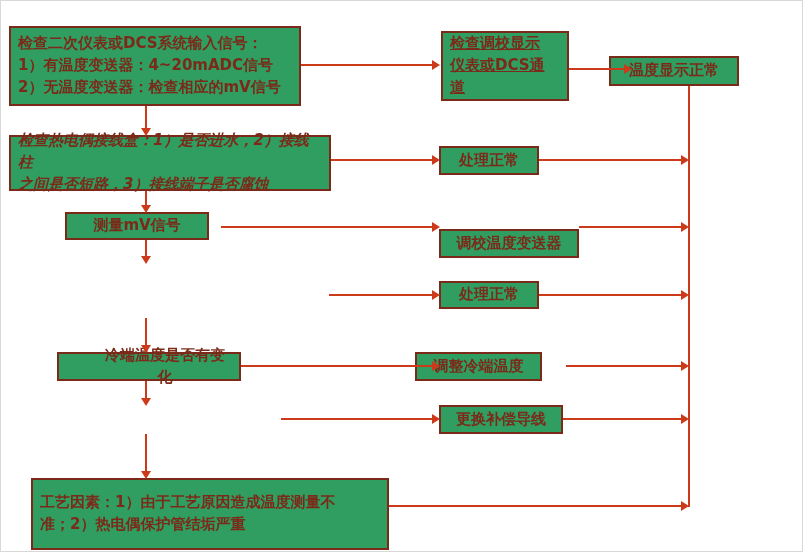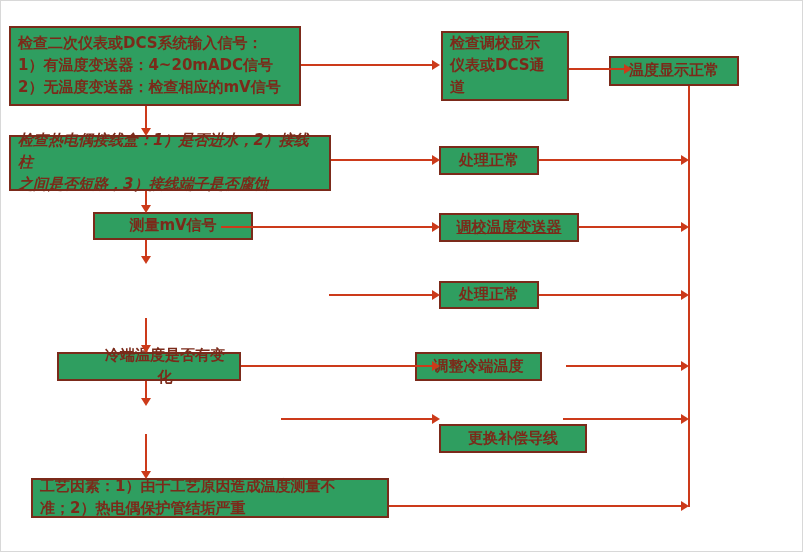--- a/index.html
+++ b/index.html
@@ -77,42 +77,42 @@
 
 <div class="canvas">
 
   <div class="node" style="left:8px; top:25px; width:292px; height:80px;">检查二次仪表或DCS系统输入信号：
 1）有温度变送器：4~20mADC信号
 2）无温度变送器：检查相应的mV信号</div>
 
   <div class="node" style="left:8px; top:134px; width:322px; height:56px;font-style:italic;">检查热电偶接线盒：1）是否进水，2）接线柱
 之间是否短路，3）接线端子是否腐蚀</div>
 
-  <div class="node center" style="left:92px; top:211px; width:160px; height:28px;">测量mV信号</div>
+  <div class="node center" style="left:64px; top:211px; width:144px; height:28px;">测量mV信号</div>
 
 
   <div class="node center" style="left:56px; top:351px; width:184px; height:29px;padding-left:39px;">冷端温度是否有变化</div>
 
 
-  <div class="node" style="left:30px; top:477px; width:358px; height:40px;">工艺因素：1）由于工艺原因造成温度测量不
+  <div class="node" style="left:30px; top:477px; width:358px; height:72px;">工艺因素：1）由于工艺原因造成温度测量不
 准；2）热电偶保护管结垢严重</div>
 
-  <div class="node" style="left:440px; top:30px; width:128px; height:70px;">检查调校显示
+  <div class="node" style="left:440px; top:30px; width:128px; height:70px;text-decoration:underline;">检查调校显示
 仪表或DCS通
 道</div>
 
   <div class="node center" style="left:438px; top:145px; width:100px; height:29px;">处理正常</div>
 
-  <div class="node center" style="left:438px; top:212px; width:140px; height:29px;text-decoration:underline;">调校温度变送器</div>
+  <div class="node center" style="left:438px; top:228px; width:140px; height:29px;">调校温度变送器</div>
 
   <div class="node center" style="left:438px; top:280px; width:100px; height:28px;">处理正常</div>
 
   <div class="node center" style="left:414px; top:351px; width:127px; height:29px;">调整冷端温度</div>
 
-  <div class="node center" style="left:438px; top:423px; width:148px; height:29px;">更换补偿导线</div>
+  <div class="node center" style="left:438px; top:404px; width:124px; height:29px;">更换补偿导线</div>
 
   <div class="node center" style="left:608px; top:55px; width:130px; height:30px;">温度显示正常</div>
 
   <div class="vline arrow-d" style="left:144px; top:105px; height:22px;"></div>
   <div class="vline arrow-d" style="left:144px; top:190px; height:14px;"></div>
   <div class="vline arrow-d" style="left:144px; top:239px; height:16px;"></div>
   <div class="vline arrow-d" style="left:144px; top:317px; height:27px;"></div>
   <div class="vline arrow-d" style="left:144px; top:380px; height:17px;"></div>
   <div class="vline arrow-d" style="left:144px; top:433px; height:37px;"></div>
 

